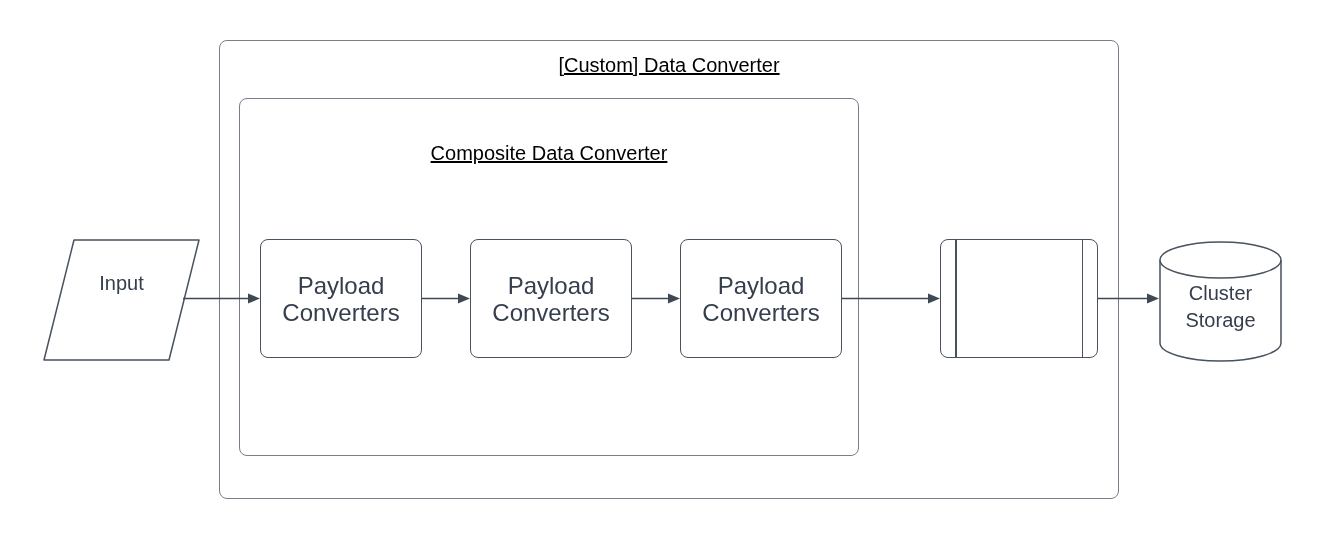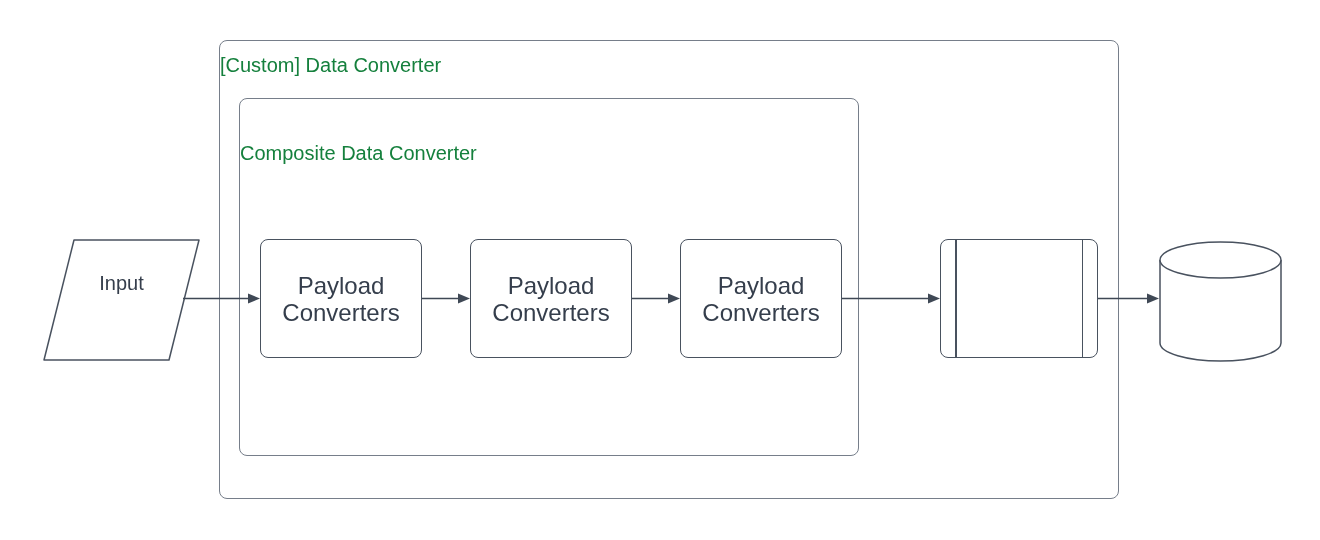--- a/index.html
+++ b/index.html
@@ -20,24 +20,26 @@
     position: absolute;
     border: 1px solid #767e8a;
     border-radius: 8px;
     background: transparent;
   }
   .container-outer { left: 219px; top: 40px; width: 900px; height: 459px; }
   .container-composite { left: 239px; top: 98px; width: 620px; height: 358px; }
   .container-title {
     position: absolute;
     left: 0; right: 0;
+    text-align: center;
     font-size: 20px;
     line-height: 24px;
-    color: #15803d;
+    color: #000000;
     white-space: nowrap;
+    text-decoration: underline;
   }
   .container-outer .container-title { top: 12px; }
   .container-composite .container-title { top: 42px; }
 
   
   .node {
     position: absolute;
     background: #ffffff;
     border: 1.5px solid #49525f;
     border-radius: 8px;
@@ -126,20 +128,23 @@
 
   <div class="node node-codec">
     <div class="codec-line codec-line-left"></div>
     <div class="codec-line codec-line-right"></div>
   </div>
 
   <svg class="shape-svg svg-cylinder" width="123" height="121" viewBox="0 0 123 121">
     <path class="shape-stroke" d="M 1 19 L 1 102 A 60.5 18 0 0 0 122 102 L 122 19"></path>
     <ellipse class="shape-stroke" cx="61.5" cy="19" rx="60.5" ry="18"></ellipse>
   </svg>
+  <div class="shape-overlay-label label-cylinder">
+    <span class="node-label">Cluster Storage</span>
+  </div>
 
   <svg class="arrows-svg" viewBox="0 0 1320 540">
     <g>
       <line x1="183" y1="298.5" x2="249" y2="298.5"></line>
       <polygon points="248,293.5 260,298.5 248,303.5"></polygon>
     </g>
     <g>
       <line x1="422" y1="298.5" x2="459" y2="298.5"></line>
       <polygon points="458,293.5 470,298.5 458,303.5"></polygon>
     </g>

